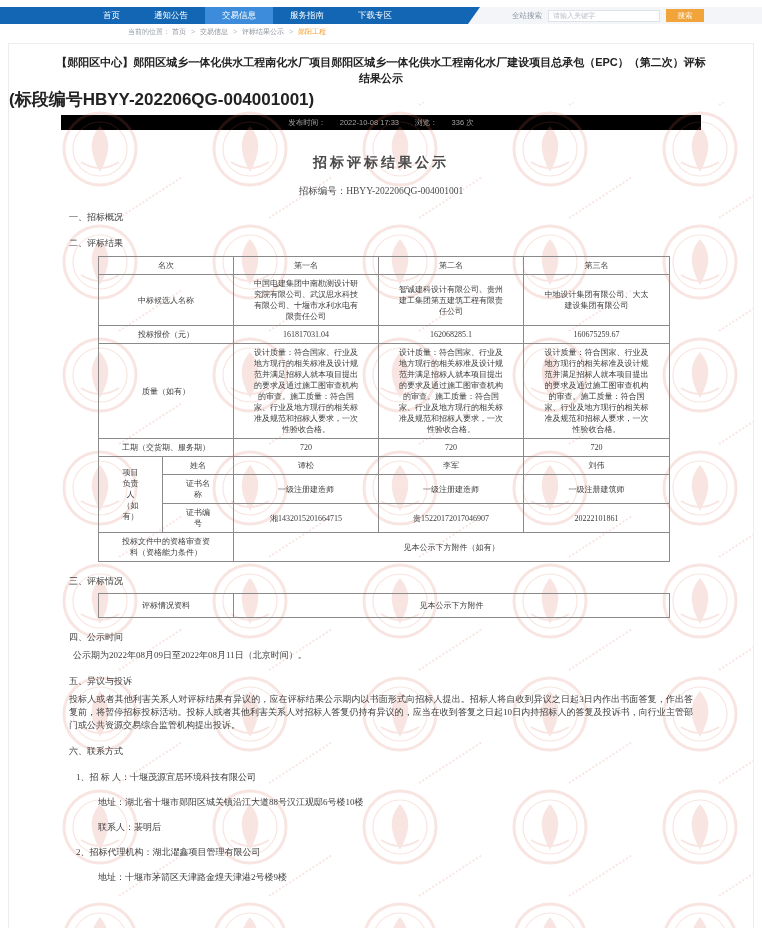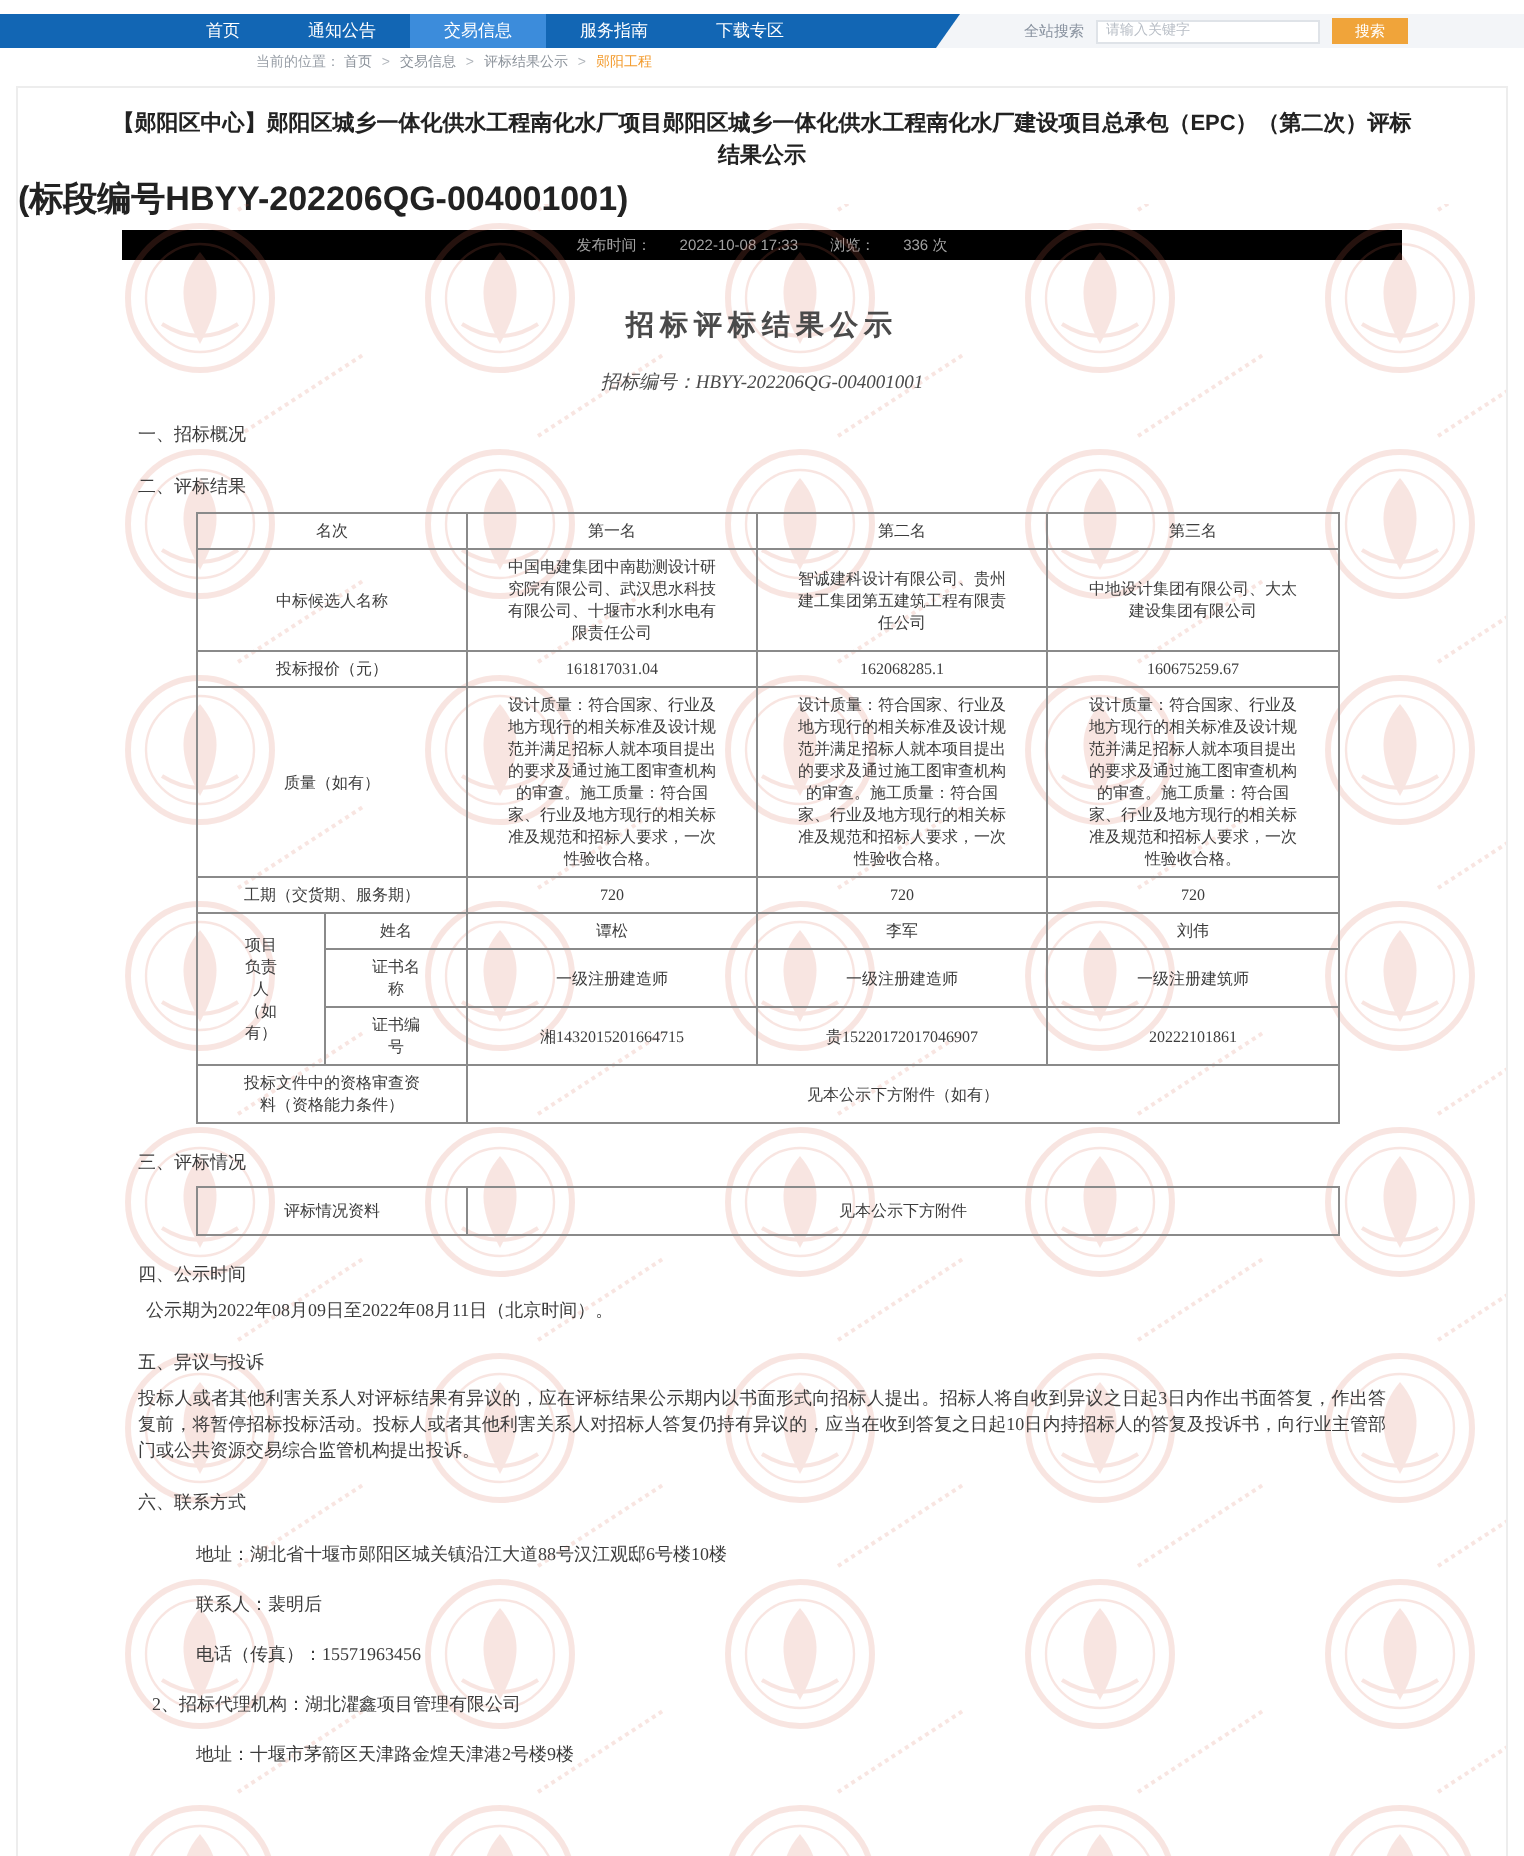--- a/index.html
+++ b/index.html
@@ -44,21 +44,21 @@
   .stamp { position: absolute; width: 78px; height: 78px; opacity: 0.17; }
   .stamp svg { display: block; }
   .stamp .wm-line { position: absolute; left: 58px; top: -6px; width: 74px;
     border-top: 2px dotted #d96a55; transform: rotate(-33deg); transform-origin: left center; }
 
   
   .doc { position: relative; z-index: 1; padding: 0 60px;
     font-family: "Liberation Serif", "DejaVu Serif", serif; color: #3c3c3c; }
   .doc-heading { text-align: center; font-size: 14px; font-weight: bold; letter-spacing: 3px;
     color: #4a4a4a; margin-top: 24px; }
-  .bid-no { text-align: center; font-size: 9.5px; margin-top: 13px; color: #4a4a4a; font-style: italic; }
+  .bid-no { text-align: center; font-size: 9.5px; margin-top: 13px; color: #4a4a4a; }
   .sec-title { font-size: 9px; margin: 13px 0 5px 0; color: #3c3c3c; }
   .para { font-size: 9px; line-height: 13px; text-align: justify; color: #3c3c3c; }
   .indent { text-indent: 2em; }
 
   
   table.results { border-collapse: collapse; margin: 6px 0 0 29px; width: 571px;
     font-size: 8px; color: #3c3c3c; background: transparent; table-layout: fixed; }
   table.results td, table.results th { border: 1px solid #8a8a8a; text-align: center;
     vertical-align: middle; padding: 3px 20px; line-height: 11px; font-weight: normal;
     background: transparent; word-break: break-all; }
@@ -566,19 +566,19 @@
     </tbody>
       </table>
 
     <div class="sec-title">四、公示时间</div>
     <div class="para sec-body-offset">公示期为2022年08月09日至2022年08月11日（北京时间）。</div>
 
     <div class="sec-title">五、异议与投诉</div>
     <div class="para">投标人或者其他利害关系人对评标结果有异议的，应在评标结果公示期内以书面形式向招标人提出。招标人将自收到异议之日起3日内作出书面答复，作出答复前，将暂停招标投标活动。投标人或者其他利害关系人对招标人答复仍持有异议的，应当在收到答复之日起10日内持招标人的答复及投诉书，向行业主管部门或公共资源交易综合监管机构提出投诉。</div>
 
     <div class="sec-title">六、联系方式</div>
+    <div class="contact-line lvl1">1、招 标 人：十堰茂源宜居环境科技有限公司</div>
     <div class="contact-line lvl2">地址：湖北省十堰市郧阳区城关镇沿江大道88号汉江观邸6号楼10楼</div>
     <div class="contact-line lvl2">联系人：裴明后</div>
-    <div class="contact-line lvl2">电话（传真）：15571963456</div>
     <div class="contact-line lvl1">2、招标代理机构：湖北灈鑫项目管理有限公司</div>
     <div class="contact-line lvl2">地址：十堰市茅箭区天津路金煌天津港2号楼9楼</div>
   </div>
 </div>
 
 </body></html>

